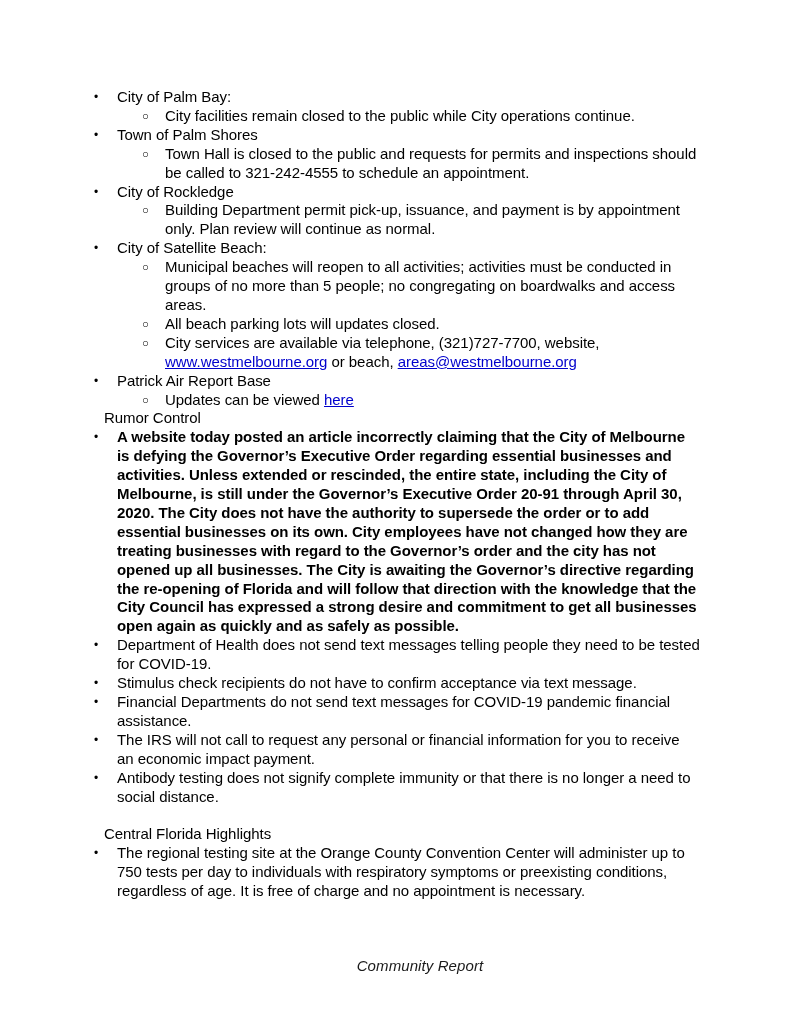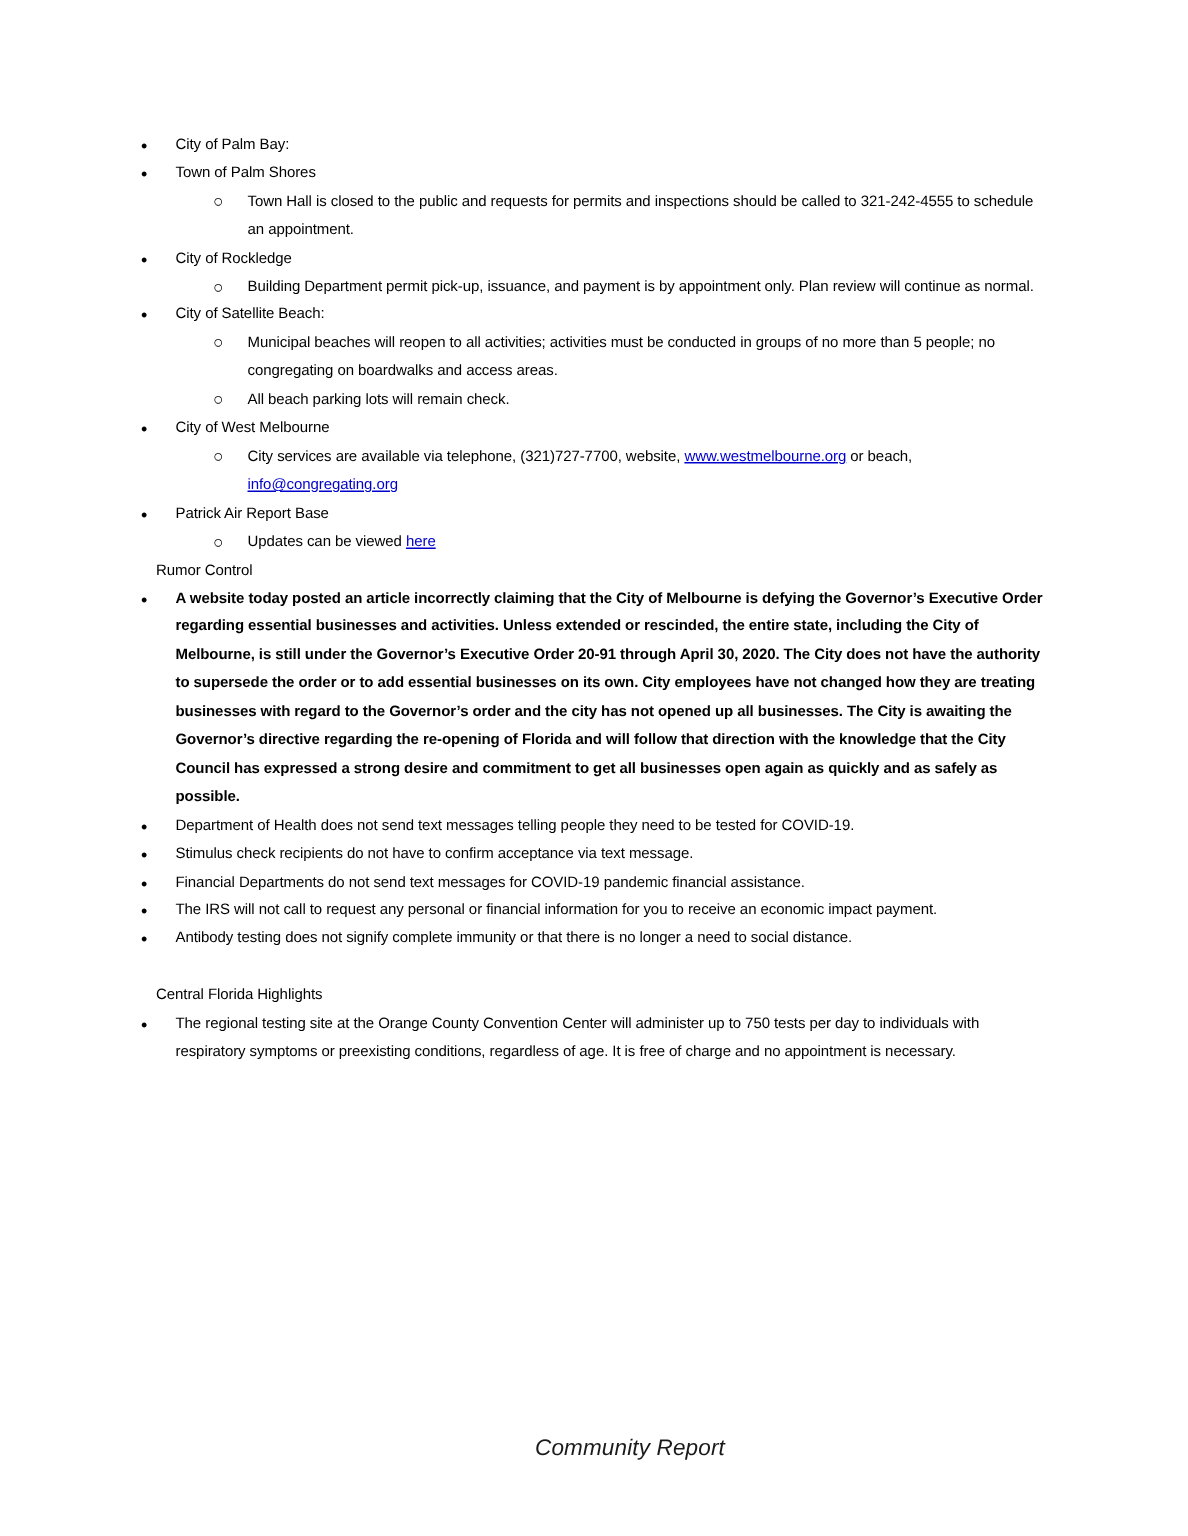--- a/index.html
+++ b/index.html
@@ -24,21 +24,21 @@
     height: 1024px;
     overflow: hidden;
   }
 
   
   .doc-body {
     position: absolute;
     left: 92px;
     top: 88px;
     width: 608px;
-    font-size: 10px;
+    font-size: 15px;
     line-height: 18.9px;
     letter-spacing: -0.05px;
   }
 
   
   .lvl1, .lvl2 {
     position: relative;
     margin: 0;
   }
   .lvl1 {
@@ -105,20 +105,24 @@
 <body>
 
 <div class="page">
 
   <div class="doc-body">
 
     <div class="lvl1">
       <span class="marker"></span>
       <span class="txt">City of Palm Bay:</span>
     </div>
+    <div class="lvl2">
+      <span class="marker"></span>
+      <span class="txt">City facilities remain closed to the public while City operations continue.</span>
+    </div>
 
     <div class="lvl1">
       <span class="marker"></span>
       <span class="txt">Town of Palm Shores</span>
     </div>
     <div class="lvl2">
       <span class="marker"></span>
       <span class="txt">Town Hall is closed to the public and requests for permits and inspections should be called to 321-242-4555 to schedule an appointment.</span>
     </div>
 
@@ -134,30 +138,26 @@
     <div class="lvl1">
       <span class="marker"></span>
       <span class="txt">City of Satellite Beach:</span>
     </div>
     <div class="lvl2">
       <span class="marker"></span>
       <span class="txt">Municipal beaches will reopen to all activities; activities must be conducted in groups of no more than 5 people; no congregating on boardwalks and access areas.</span>
     </div>
     <div class="lvl2">
       <span class="marker"></span>
-      <span class="txt">All beach parking lots will remain check.</span>
-    </div>
-
-    <div class="lvl1">
-      <span class="marker"></span>
-      <span class="txt">City of West Melbourne</span>
-    </div>
-    <div class="lvl2">
-      <span class="marker"></span>
-      <span class="txt"><span>City services are available via telephone, (321)727-7700, website, </span><a class="link" href="#">www.westmelbourne.org</a><span> or beach, </span><a class="link" href="#">info@congregating.org</a></span>
+      <span class="txt">All beach parking lots will updates closed.</span>
+    </div>
+
+    <div class="lvl2">
+      <span class="marker"></span>
+      <span class="txt"><span>City services are available via telephone, (321)727-7700, website, </span><a class="link" href="#">www.westmelbourne.org</a><span> or beach, </span><a class="link" href="#">areas@westmelbourne.org</a></span>
     </div>
 
     <div class="lvl1">
       <span class="marker"></span>
       <span class="txt">Patrick Air Report Base</span>
     </div>
     <div class="lvl2">
       <span class="marker"></span>
       <span class="txt"><span>Updates can be viewed </span><a class="link" href="#">here</a></span>
     </div>

